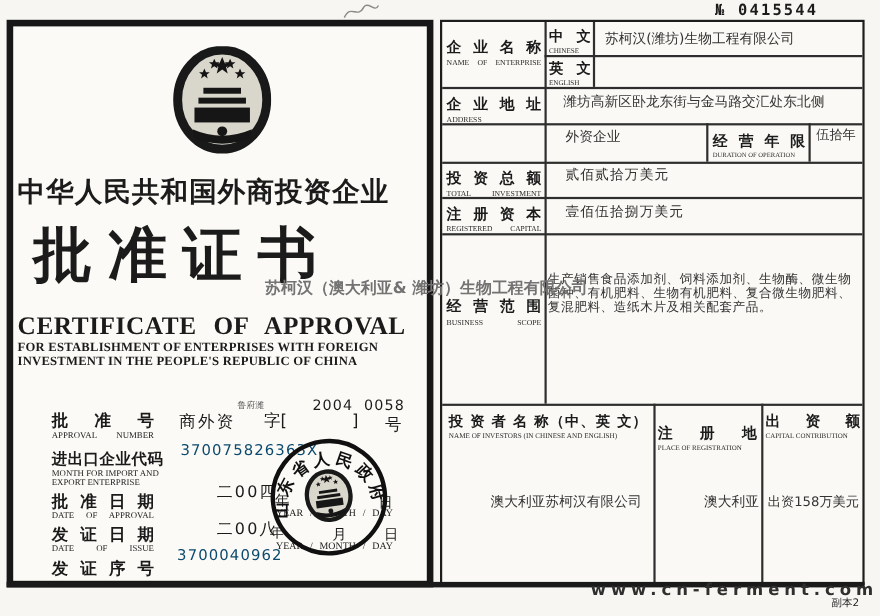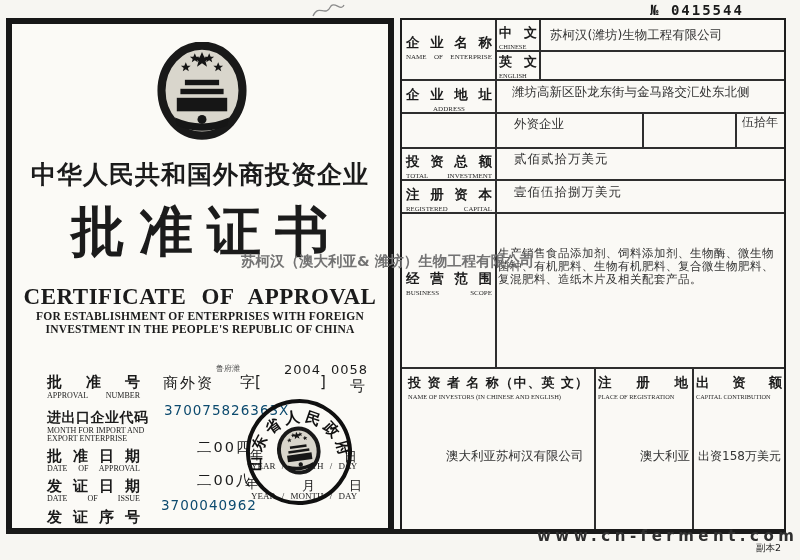--- a/index.html
+++ b/index.html
@@ -2,21 +2,21 @@
 <html><head>
 <meta charset="utf-8">
 <style>
   html,body{margin:0;padding:0;background:#efeeea;}
   #root{position:relative;width:800px;height:560px;background:#f7f6f2;overflow:hidden;
         font-family:"DejaVu Sans",sans-serif;color:#1b1b1b;}
   .abs{position:absolute;}
   .serif{font-family:"Liberation Serif",serif;}
   .mono{font-family:"DejaVu Sans Mono",monospace;}
   .jl{text-align:justify;text-align-last:justify;}
-  .ctr{text-align:center;}
+  .ctr{text-align:left;}
   
   #lpanel{left:6px;top:18px;width:388px;height:516px;border:6px solid #171717;background:#fbfaf6;box-sizing:border-box;}
   .titlecn{left:16px;top:158px;width:368px;font-size:25px;font-weight:700;letter-spacing:1px;}
   .titlebig{left:16px;top:196px;width:368px;font-size:54px;font-weight:800;letter-spacing:14px;text-indent:14px;}
   .titleen{left:16px;top:284px;width:368px;font-size:23px;font-weight:700;letter-spacing:.5px;word-spacing:9px;}
   .sub{left:16px;width:368px;font-size:11.5px;font-weight:700;letter-spacing:.2px;}
   .flblcn{font-size:15px;font-weight:700;color:#1a1a1a;}
   .flblen{font-family:"Liberation Serif",serif;font-size:8px;color:#222;}
   .fval{font-size:13.5px;letter-spacing:1px;color:#0c4a6e;}
   
@@ -151,20 +151,24 @@
     </div>
     <div class="abs tval" style="left:148px;top:36px"></div>
 
     <div class="abs" style="left:4px;top:66px;width:86px">
       <div class="tlblcn jl">企 业 地 址</div>
       <div class="tlblen ctr">ADDRESS</div>
     </div>
     <div class="abs tval" style="left:110px;top:64px">潍坊高新区卧龙东街与金马路交汇处东北侧</div>
 
     <div class="abs tval" style="left:112px;top:96px">外资企业</div>
+    <div class="abs" style="left:246px;top:100px;width:84px">
+      <div class="tlblcn jl">经 营 年 限</div>
+      <div class="tlblen" style="font-size:6px">DURATION OF OPERATION</div>
+    </div>
     <div class="abs tval" style="left:340px;top:94px;font-size:12px">伍拾年</div>
 
     <div class="abs" style="left:4px;top:133px;width:86px">
       <div class="tlblcn jl">投 资 总 额</div>
       <div class="tlblen jl">TOTAL INVESTMENT</div>
     </div>
     <div class="abs tval" style="left:112px;top:131px;letter-spacing:1px">贰佰贰拾万美元</div>
 
     <div class="abs" style="left:4px;top:166px;width:86px">
       <div class="tlblcn jl">注 册 资 本</div>
@@ -175,21 +179,21 @@
     <div class="abs" style="left:4px;top:250px;width:86px">
       <div class="tlblcn jl">经 营 范 围</div>
       <div class="tlblen jl">BUSINESS SCOPE</div>
     </div>
     <div class="abs" style="left:96px;top:227px;width:286px;font-size:11.5px;line-height:13px;letter-spacing:.5px;color:#333">生产销售食品添加剂、饲料添加剂、生物酶、微生物菌种、有机肥料、生物有机肥料、复合微生物肥料、复混肥料、造纸木片及相关配套产品。</div>
 
     <div class="abs" style="left:6px;top:354px;width:180px">
       <div class="tlblcn jl" style="font-size:13px">投 资 者 名 称（中、英 文）</div>
       <div class="tlblen" style="font-size:6.5px">NAME OF INVESTORS (IN CHINESE AND ENGLISH)</div>
     </div>
-    <div class="abs" style="left:196px;top:354px;width:90px">
+    <div class="abs" style="left:196px;top:365px;width:90px">
       <div class="tlblcn jl">注 册 地</div>
       <div class="tlblen" style="font-size:6.3px">PLACE OF REGISTRATION</div>
     </div>
     <div class="abs" style="left:294px;top:354px;width:86px">
       <div class="tlblcn jl">出 资 额</div>
       <div class="tlblen" style="font-size:6.3px">CAPITAL CONTRIBUTION</div>
     </div>
     <div class="abs tval" style="left:44px;top:428px">澳大利亚苏柯汉有限公司</div>
     <div class="abs tval" style="left:238px;top:428px">澳大利亚</div>
     <div class="abs tval" style="left:296px;top:428px;font-size:12px">出资158万美元</div>

